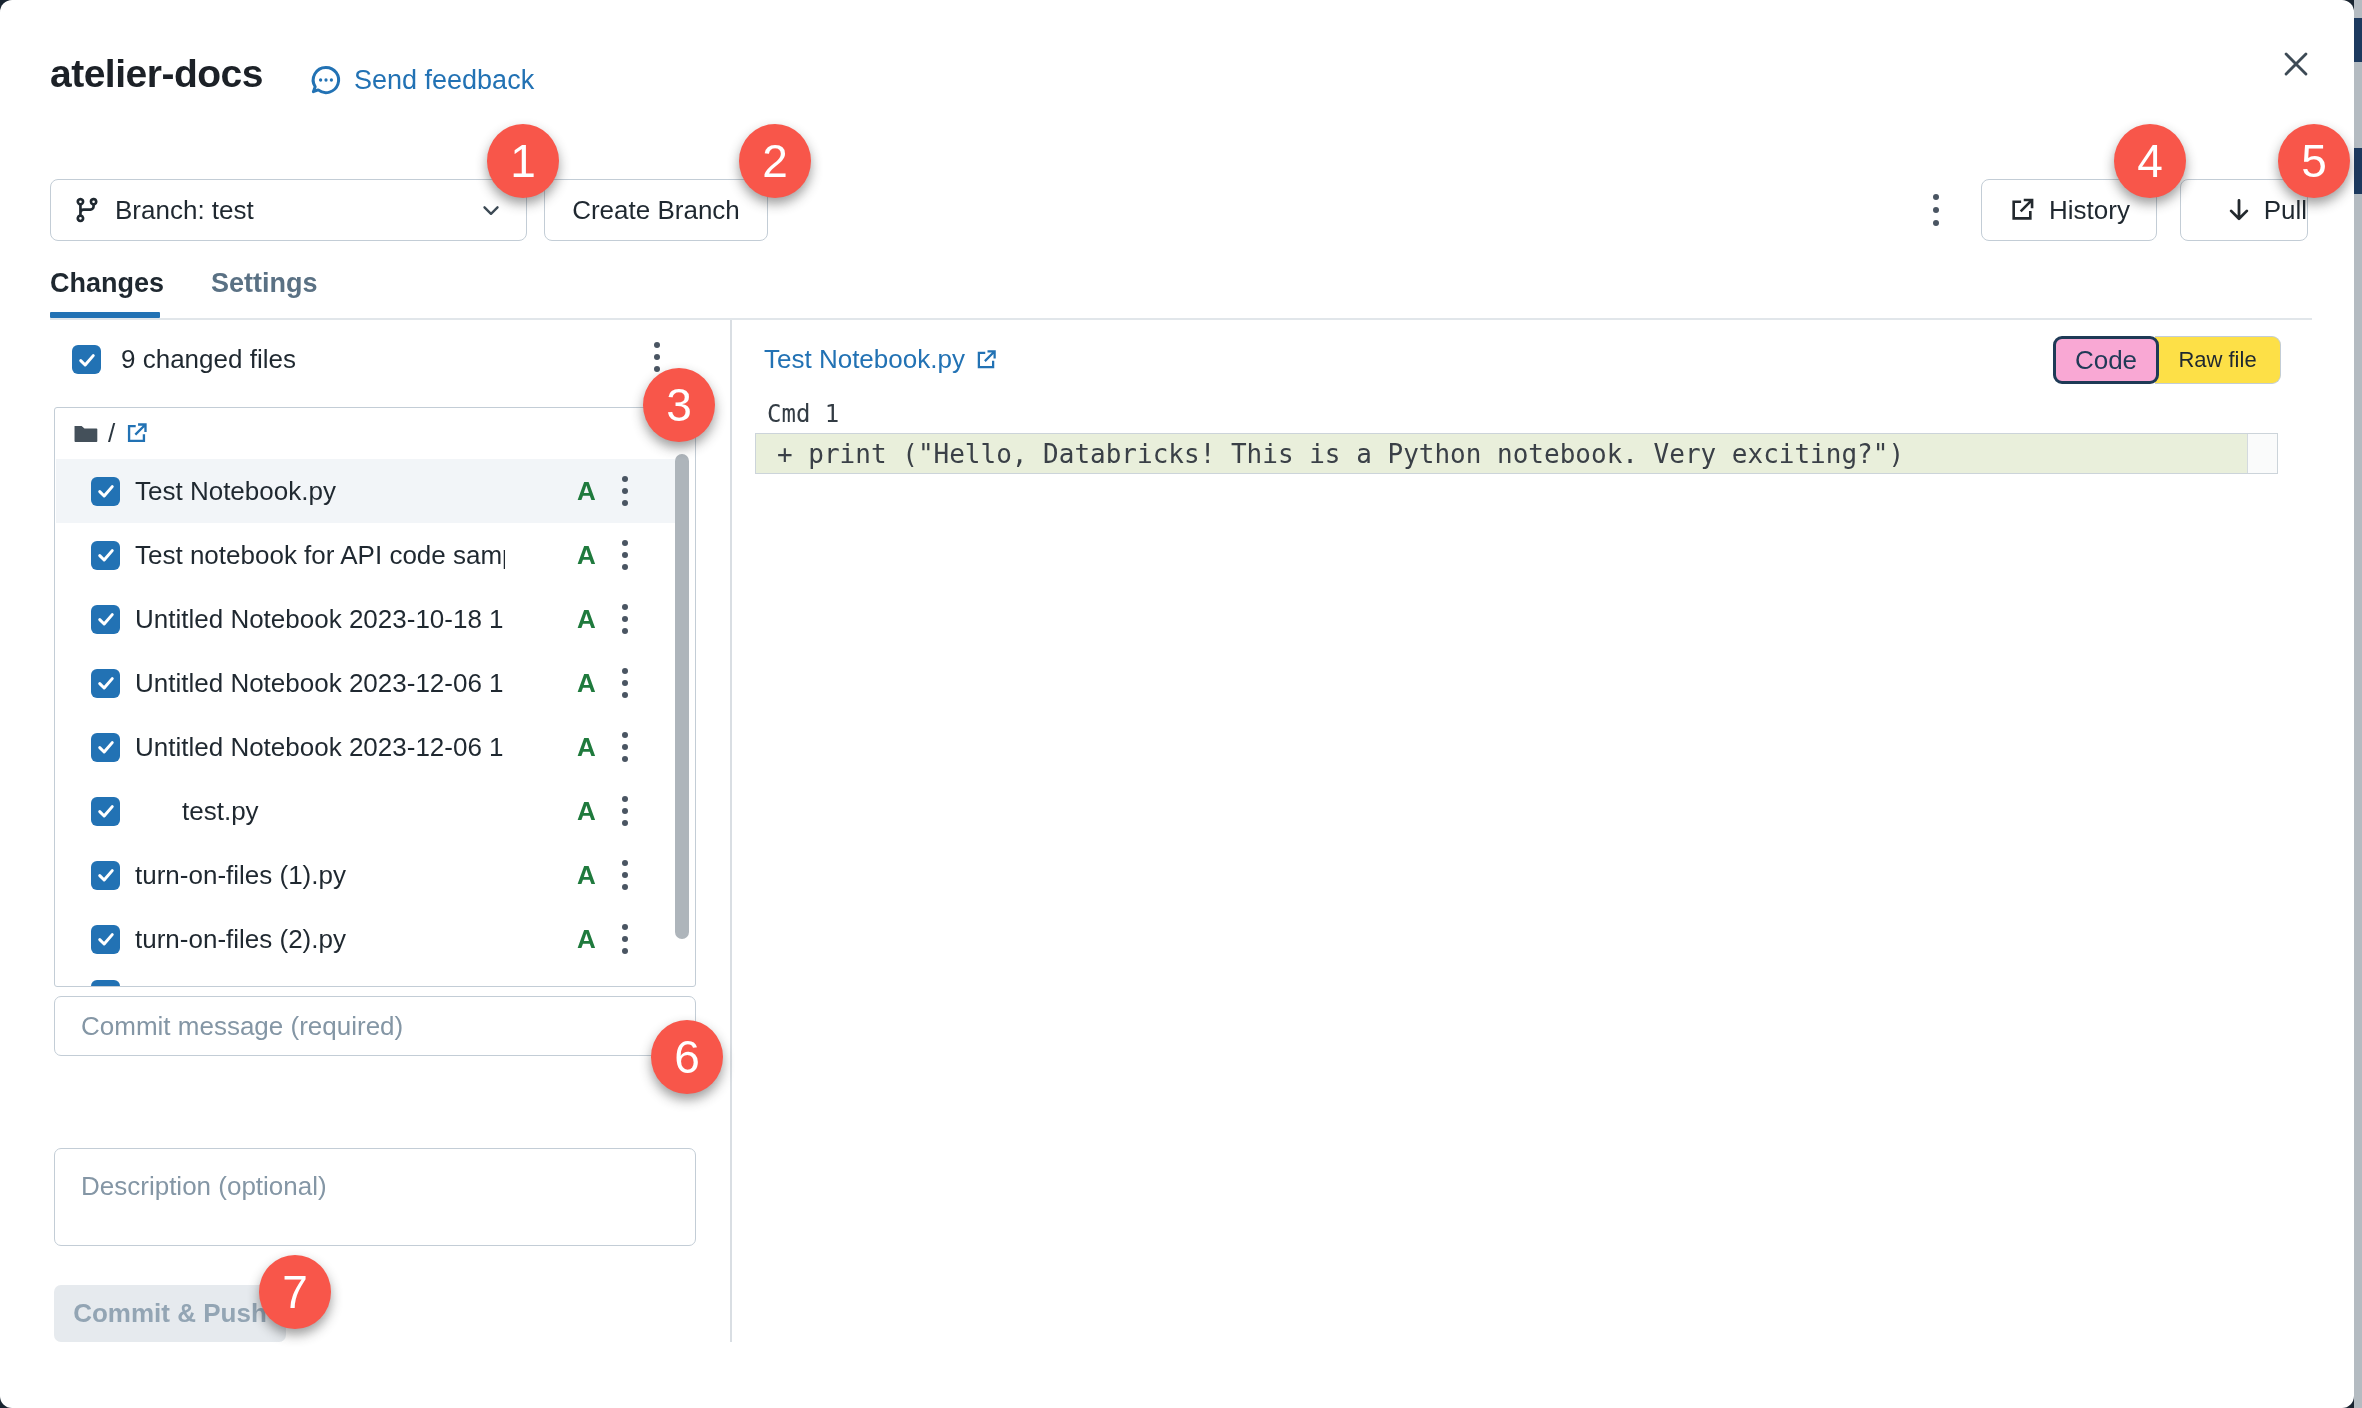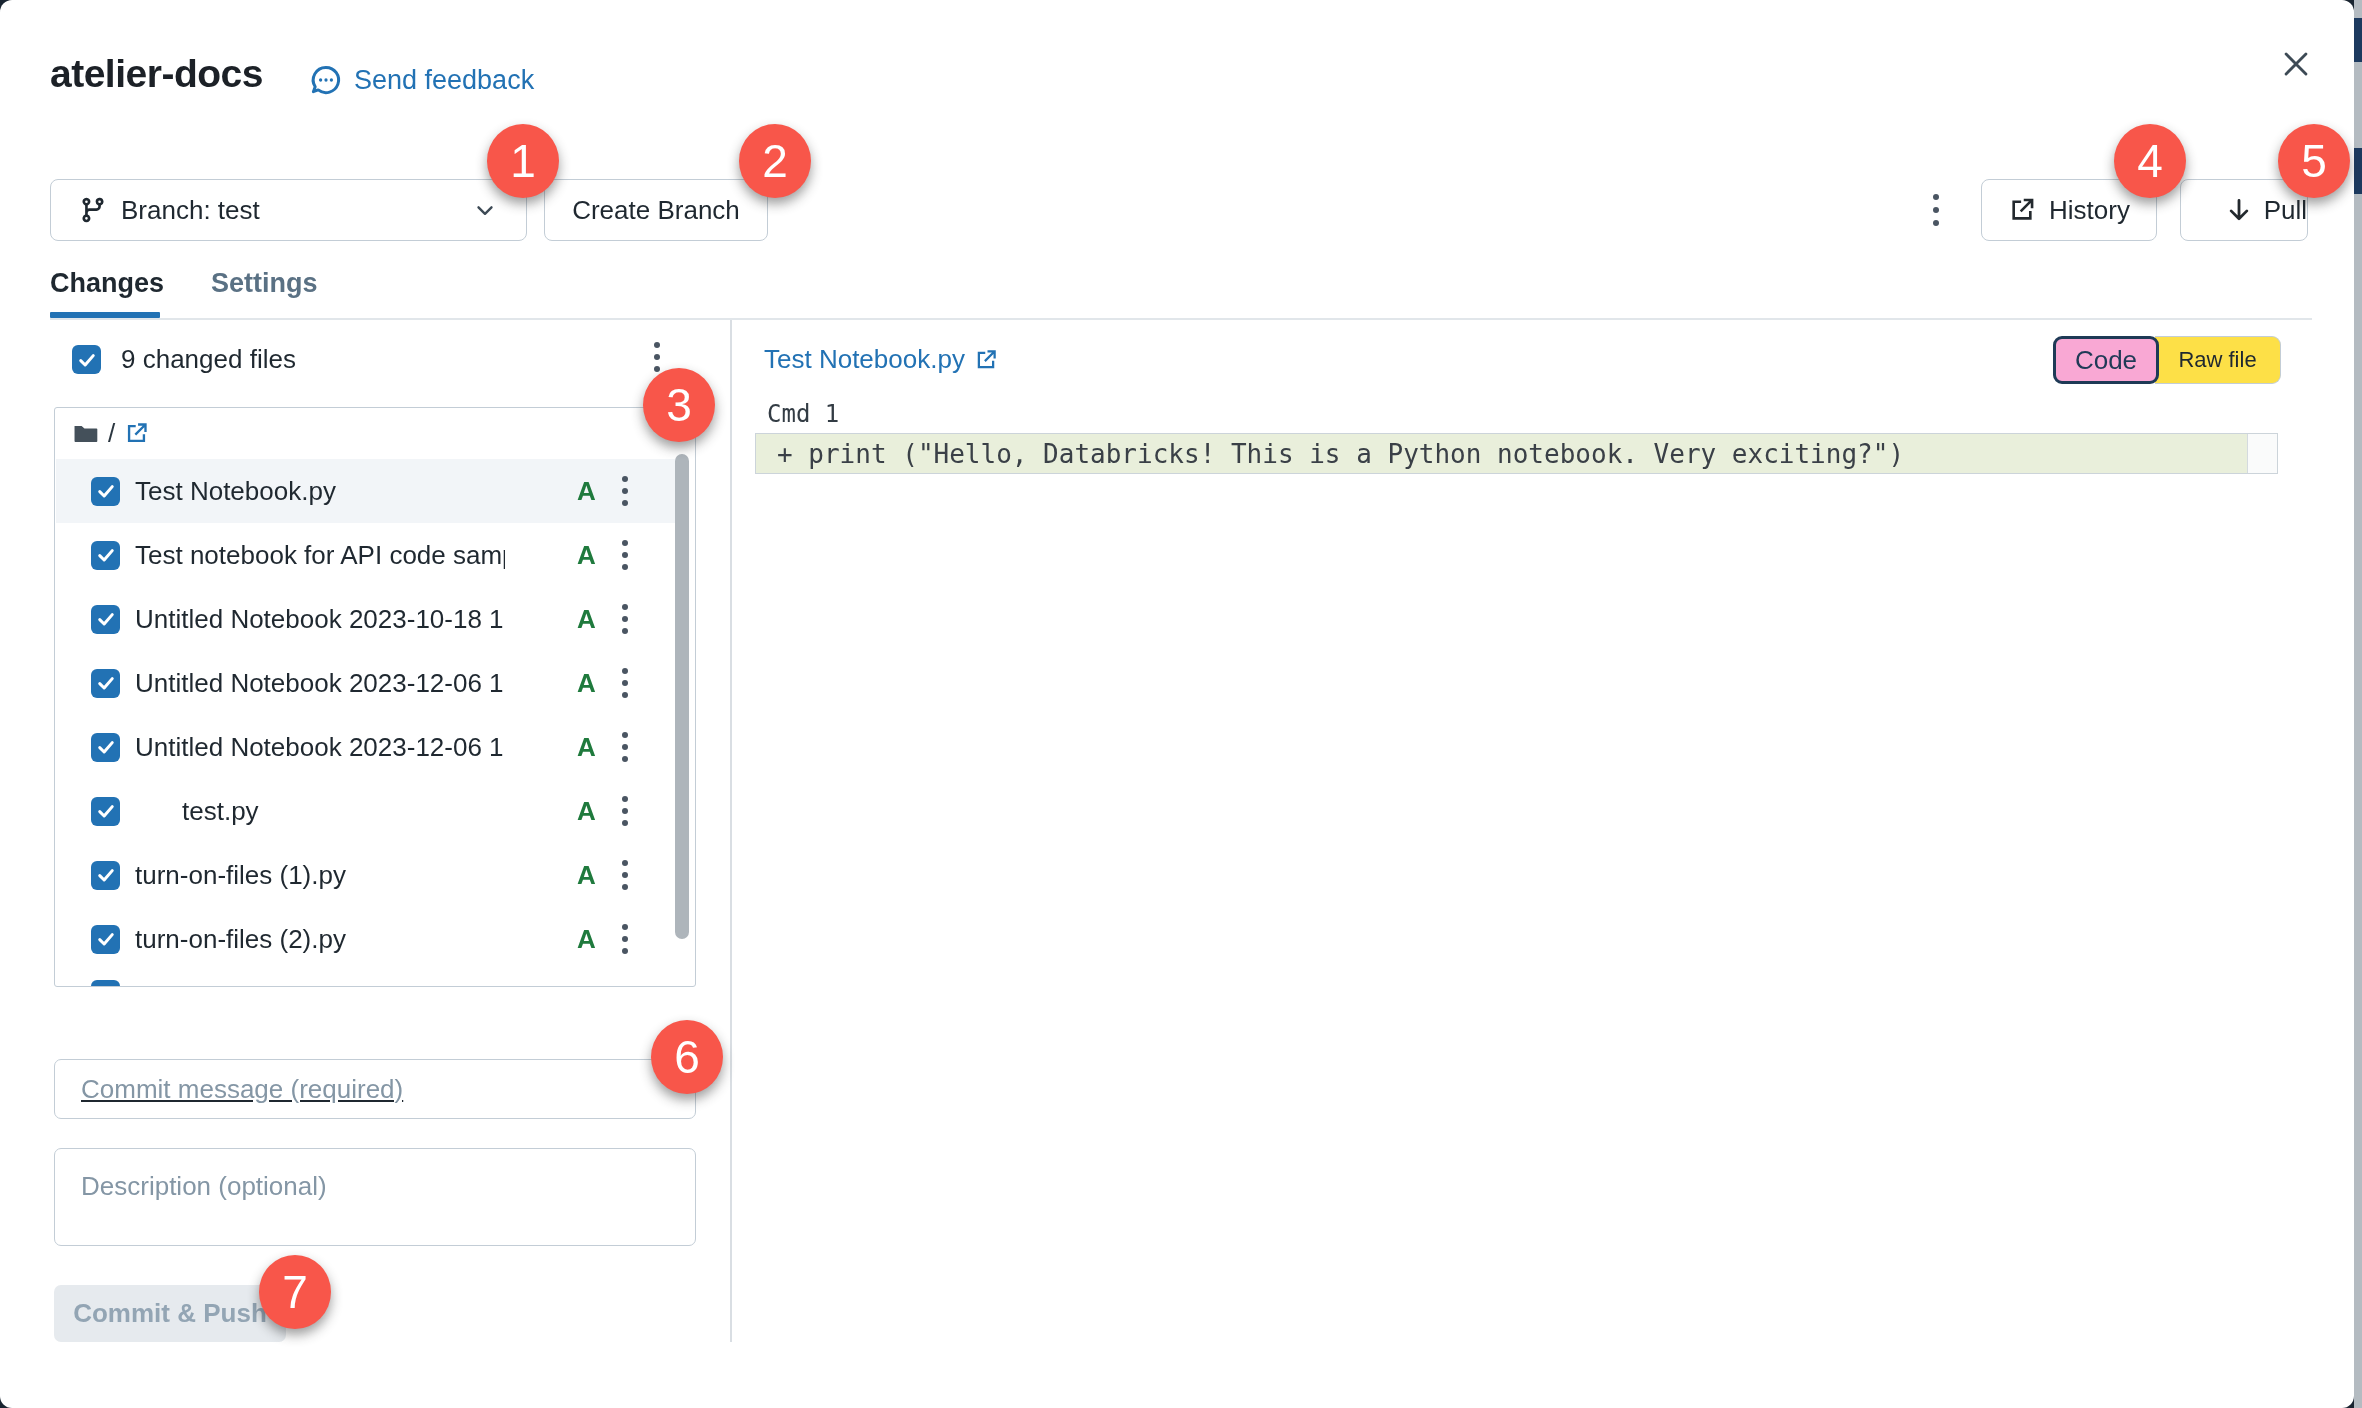--- a/index.html
+++ b/index.html
@@ -13,21 +13,21 @@
 
   .dialog { position:absolute; left:0; top:0; width:2354px; height:1408px; background:#ffffff; border-radius:12px; }
 
   
   .title { position:absolute; left:50px; top:52px; font-size:39px; font-weight:700; color:#1c2127; letter-spacing:-0.5px; }
   .feedback { position:absolute; left:308px; top:62px; display:flex; align-items:center; gap:10px; color:#2272b4; font-size:27px; cursor:pointer; }
   .close-btn { position:absolute; left:2276px; top:44px; width:40px; height:40px; display:flex; align-items:center; justify-content:center; cursor:pointer; }
 
   
   .btn { position:absolute; background:#fff; border:1.5px solid #c3cdd6; border-radius:8px; display:flex; align-items:center; font-size:26px; color:#1f2830; cursor:pointer; }
-  .branch-select { left:50px; top:179px; width:477px; height:62px; padding:0 28px; gap:14px; }
+  .branch-select { left:50px; top:179px; width:477px; height:62px; padding:0 22px; gap:14px; }
   .branch-select .chev { margin-left:auto; }
   .create-branch { left:544px; top:179px; width:224px; height:62px; justify-content:center; }
   .history-btn { left:1981px; top:179px; width:176px; height:62px; justify-content:center; gap:13px; }
   .pull-btn { left:2180px; top:179px; width:128px; height:62px; justify-content:flex-end; gap:11px; }
   .kebab-top { position:absolute; left:1916px; top:184px; width:40px; height:52px; display:flex; flex-direction:column; align-items:center; justify-content:center; gap:7px; cursor:pointer; }
   .kebab-top i, .kebab i { width:6px; height:6px; border-radius:50%; background:#4a5562; display:block; }
 
   
   .tab-changes { position:absolute; left:50px; top:268px; font-size:27px; font-weight:700; color:#1f2830; cursor:pointer; }
   .tab-settings { position:absolute; left:211px; top:268px; font-size:27px; font-weight:600; color:#5a7184; cursor:pointer; }
@@ -51,21 +51,21 @@
   .file-row.alt { background:#f2f5f8; }
   .file-name { font-size:26px; color:#1f2830; margin-left:15px; white-space:nowrap; overflow:hidden; max-width:370px; }
   .file-status { position:absolute; left:521px; font-size:26px; font-weight:700; color:#1f7a3d; }
   .file-kebab { position:absolute; left:560px; }
   .list-scroll-thumb { position:absolute; left:620px; top:46px; width:14px; height:485px; background:#aeb5bb; border-radius:7px; }
   .clip-checkbox { position:absolute; left:36px; top:572px; }
 
   
   .text-input { position:absolute; left:54px; width:642px; border:1.5px solid #c3cdd6; border-radius:7px; font-size:26px; color:#1f2830; padding:0 26px; font-family:"Liberation Sans","DejaVu Sans",sans-serif; background:#fff; }
   .text-input::placeholder { color:#8496a5; opacity:1; }
-  .commit-msg { top:1059px; height:60px;text-decoration:underline; }
+  .commit-msg { top:996px; height:60px; }
   .description { top:1148px; height:98px; padding-top:22px; resize:none; }
   .commit-push { position:absolute; left:54px; top:1285px; width:232px; height:57px; background:#e6eaee; border:none; border-radius:7px; font-size:26px; font-weight:600; color:#93a5b4; font-family:"Liberation Sans","DejaVu Sans",sans-serif; }
 
   
   .preview-link { position:absolute; left:764px; top:344px; display:flex; align-items:center; gap:9px; color:#2272b4; font-size:26px; cursor:pointer; }
   .toggle-group { position:absolute; left:2053px; top:336px; height:48px; display:flex; cursor:pointer; }
   .toggle-code { width:106px; background:#f9a8d4; border:3px solid #1f3a56; border-radius:9px; color:#1f3a56; font-size:26px; display:flex; align-items:center; justify-content:center; z-index:2; }
   .toggle-raw { width:126px; background:#fde047; border:1.5px solid #c3cdd6; border-left:none; border-radius:0 9px 9px 0; color:#1f2830; font-size:22px; display:flex; align-items:center; justify-content:center; margin-left:-4px; }
   .cmd-label { position:absolute; left:767px; top:400px; font-family:"DejaVu Sans Mono","Liberation Mono",monospace; font-size:24px; color:#333c44; }
   .code-bar { position:absolute; left:755px; top:433px; width:1523px; height:41px; background:#e9efdb; border:1px solid #ccd4da; display:flex; align-items:center; }

